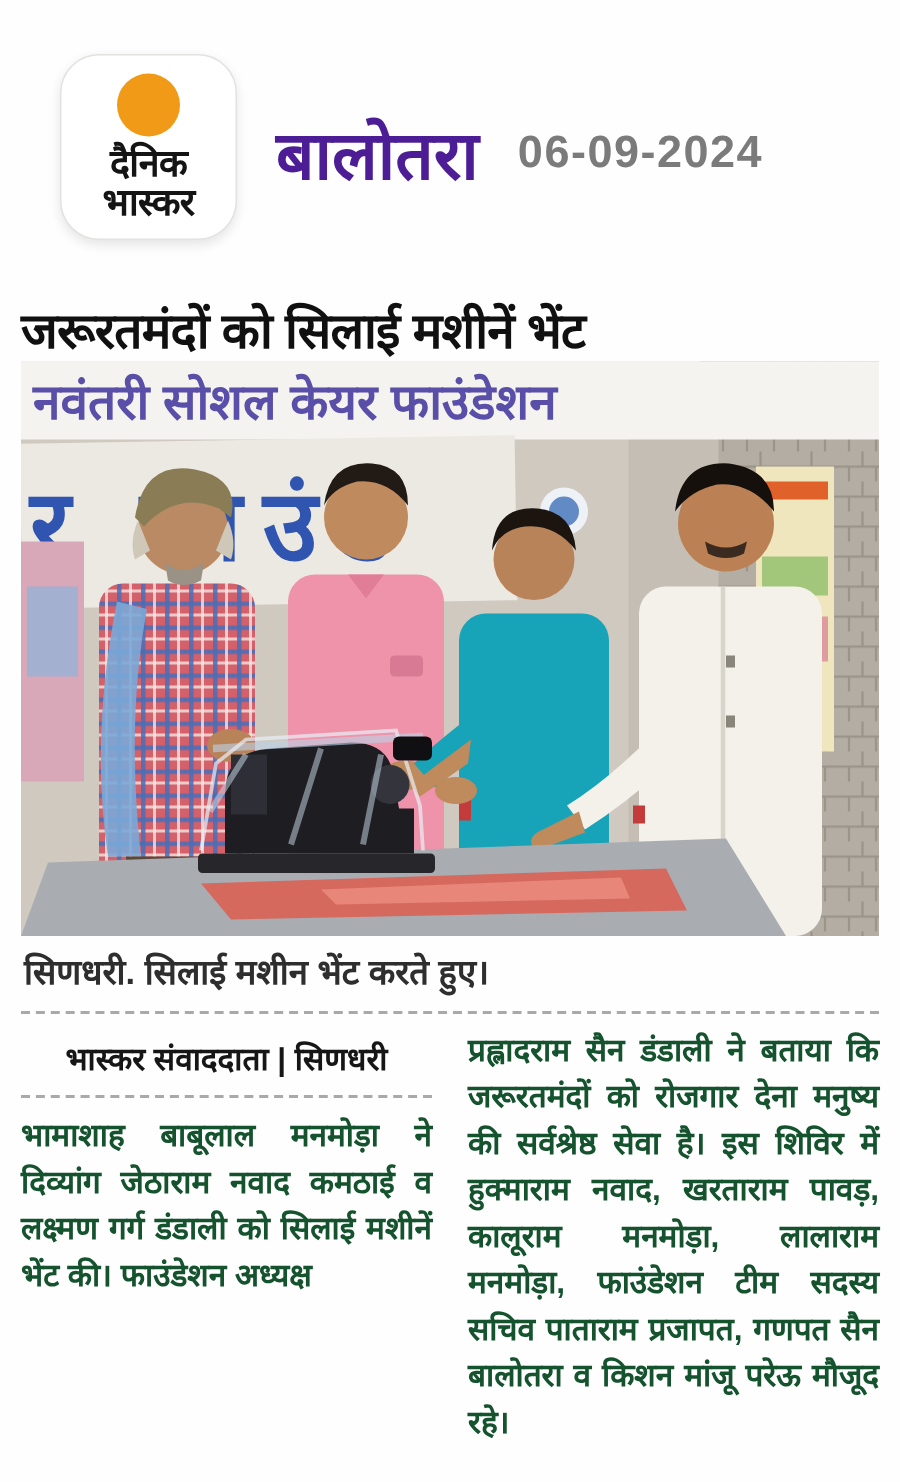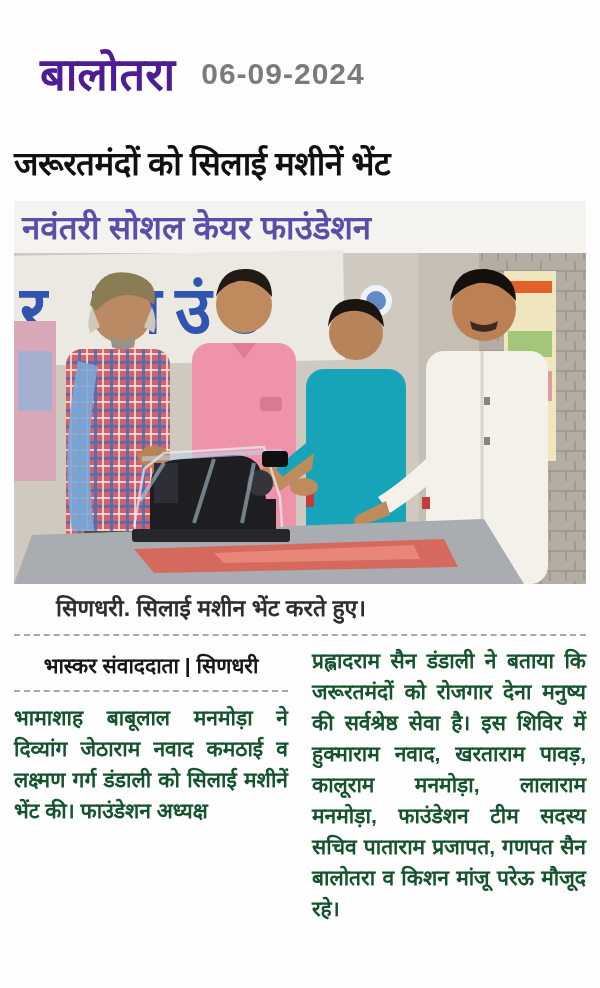--- a/index.html
+++ b/index.html
@@ -40,26 +40,25 @@
     white-space: nowrap; margin-top: 8px; letter-spacing: 1px;
   }
 
   
   .article { padding: 0 14px; }
   .headline {
     margin-top: 40px; font-size: 33px; font-weight: 900;
     color: #101010; line-height: 1.25; letter-spacing: -0.5px;
     white-space: nowrap;
   }
-  figure.photo-wrap { margin-top: 17px; width: 504px; height: 383px; }
+  figure.photo-wrap { margin-top: 0; width: 504px; height: 383px; }
   figure.photo-wrap svg { display: block; width: 572px; height: 383px; }
   figcaption.caption {
     font-size: 23px; font-weight: 600; color: #2e2e2e;
     padding: 7px 2px 9px 2px;
-    margin-left: 40px;
   }
   .divider-dashed {
     border: none; border-top: 2px dashed #a9a9a9; margin: 2px 0 0 0;
   }
 
   .columns { display: flex; gap: 24px; margin-top: 9px; }
   .col { flex: 1 1 0; min-width: 0; }
   .byline {
     text-align: center; font-size: 21px; font-weight: 800; color: #161616;
     padding: 6px 0 11px 0; border-bottom: 2px dashed #a9a9a9;
@@ -70,20 +69,25 @@
     color: #14532d; text-align: justify; text-justify: inter-word;
   }
   .body-text p + p { text-indent: 1.4em; }
 </style>
 </head>
 <body>
 
 <div class="page">
 
   <div class="app-header">
+    <div class="logo-card">
+      <div class="logo-sun"></div>
+      <div class="logo-word">दैनिक</div>
+      <div class="logo-word">भास्कर</div>
+    </div>
     <div class="city-title">बालोतरा</div>
     <div class="issue-date">06-09-2024</div>
   </div>
 
   <div class="article">
 
     <h1 class="headline">जरूरतमंदों को सिलाई मशीनें भेंट</h1>
 
     <figure class="photo-wrap">
       <svg viewBox="0 0 572 383" preserveAspectRatio="none">

